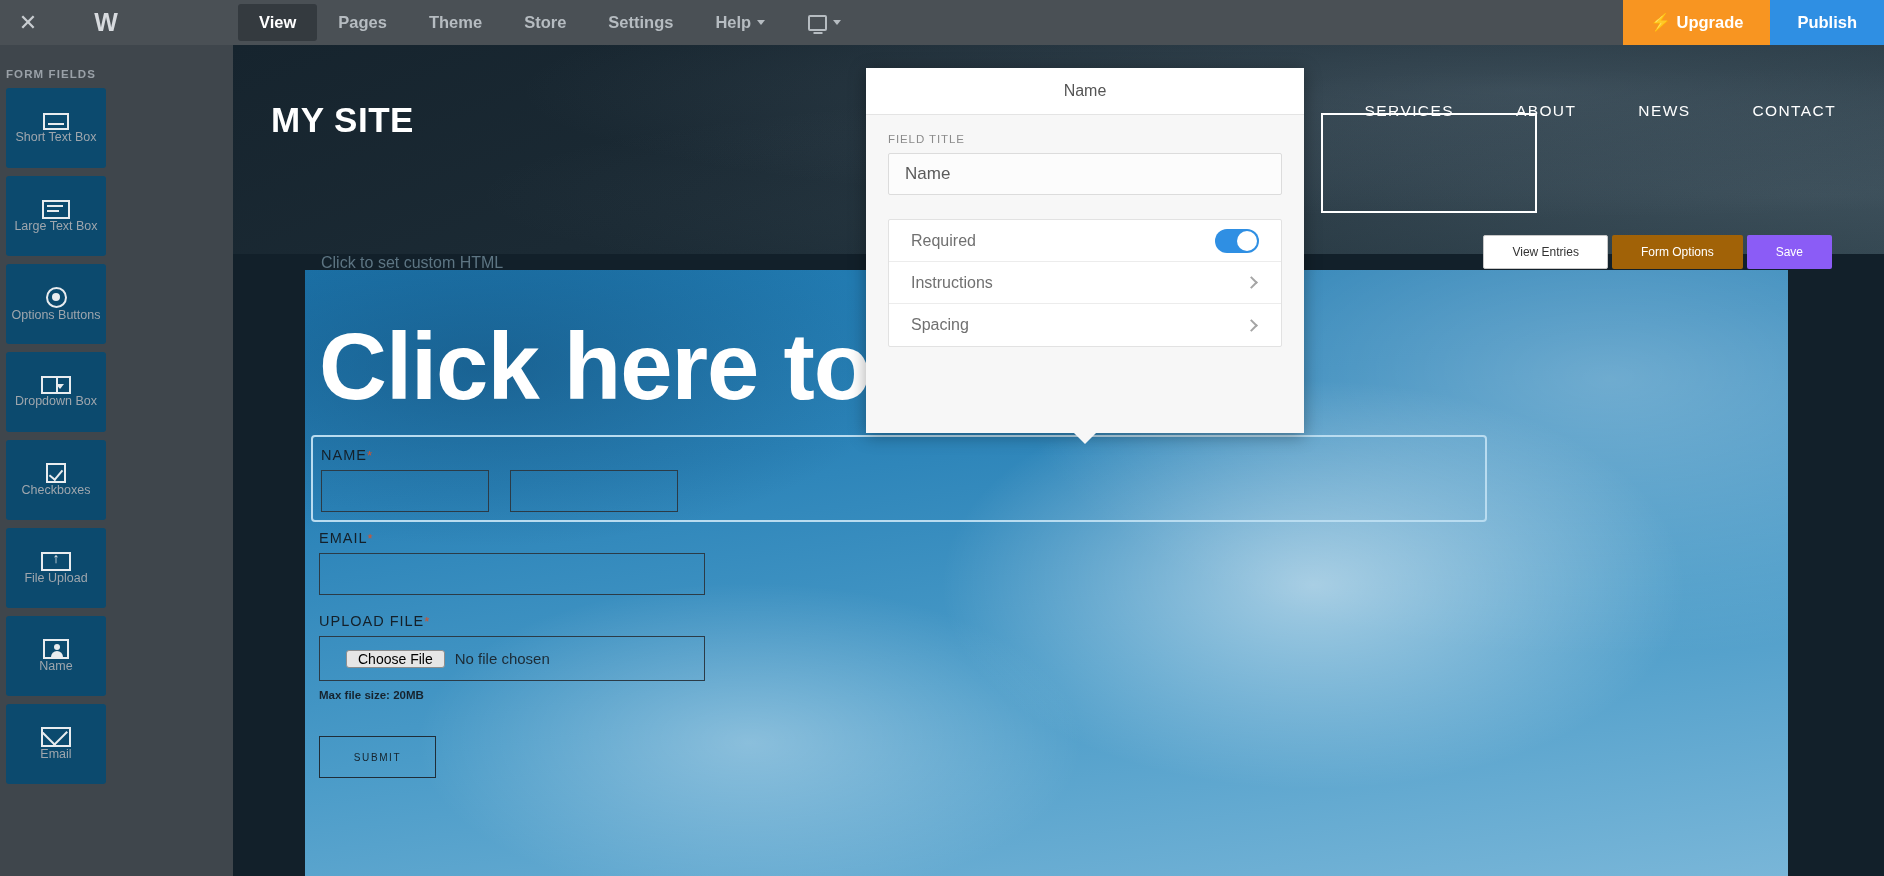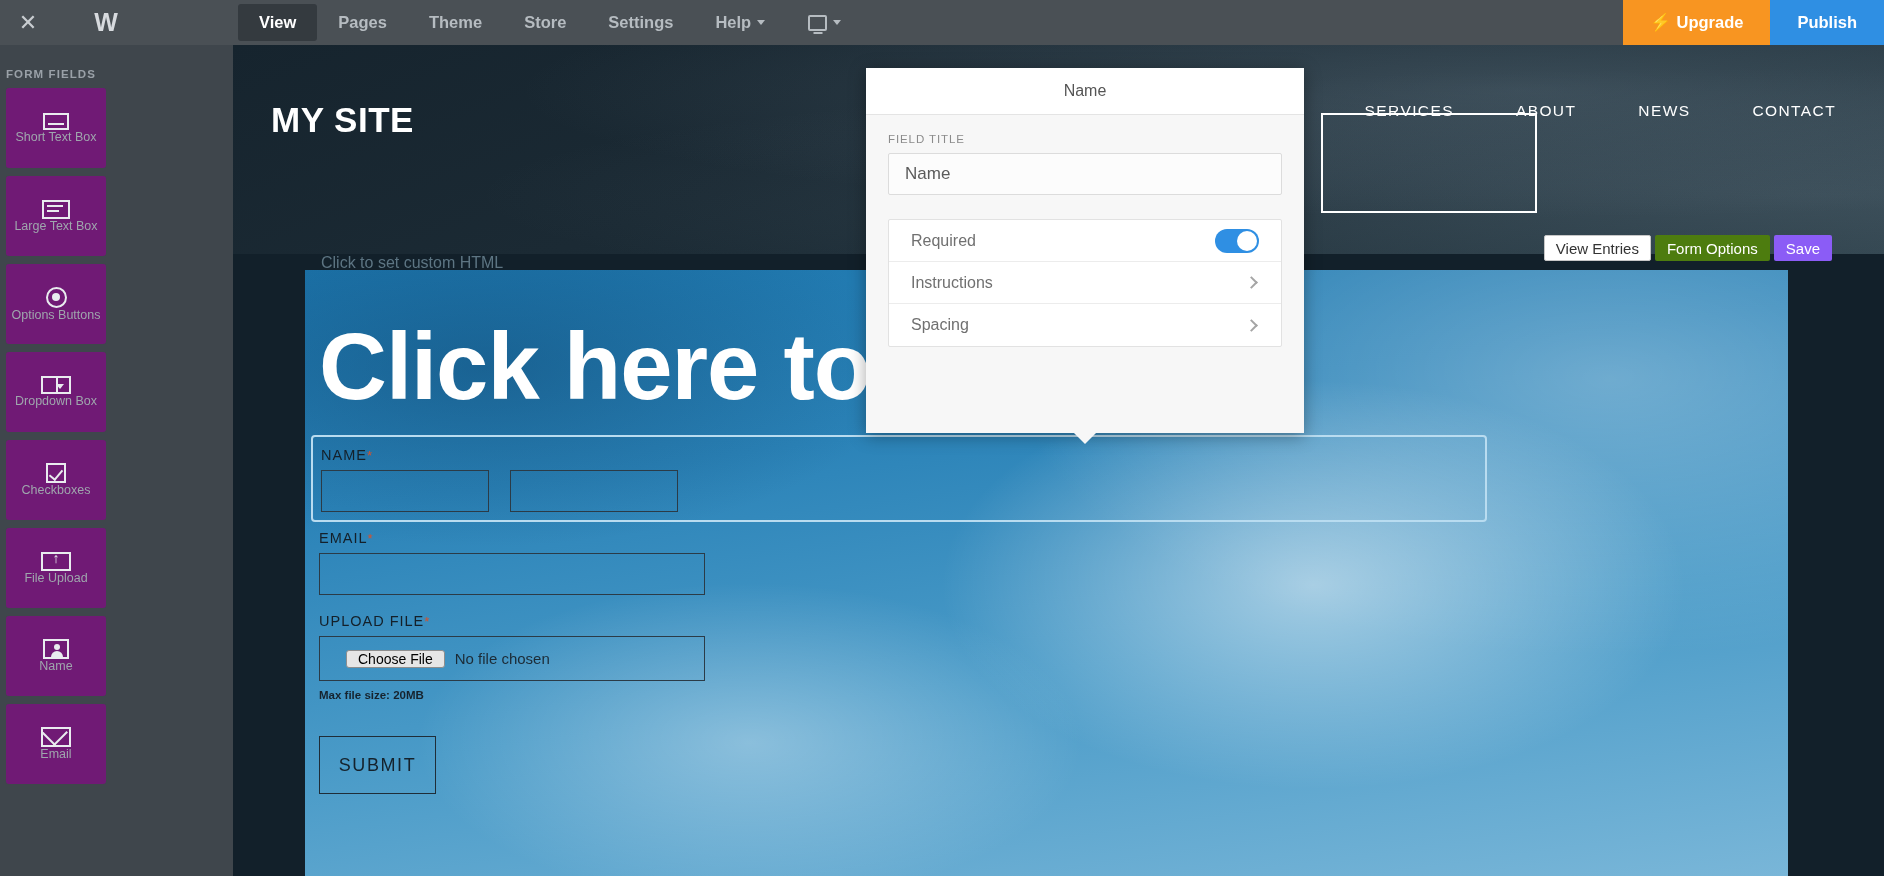--- a/index.html
+++ b/index.html
@@ -64,21 +64,21 @@
   #sidebar {
     position: absolute; left: 0; top: 45px; width: 233px; height: 831px;
     background: #3f464c; overflow: hidden;
   }
   #sidebar-title {
     color: #9aa1a8; font-size: 11.5px; font-weight: 700; letter-spacing: 1.1px;
     padding: 23px 0 8px 6px;
   }
   #field-list { display: flex; flex-direction: column; gap: 8px; padding-left: 6px; }
   .field-card {
-    width: 100px; height: 80px; background: #701a75; border-radius: 3px;
+    width: 100px; height: 80px; background: #0c4a6e; border-radius: 3px;
     display: flex; flex-direction: column; align-items: center; justify-content: center;
     cursor: move; 
   }
   .field-card .glyph { color: #e9ecef; line-height: 1; }
   .field-card .lbl {
     color: #9fa6ad; font-size: 12.5px; text-align: center; line-height: 14px; width: 96px;
   }
   
   .ic { position: relative; }
   .ic-short { width: 26px; height: 17px; border: 2px solid #e9ecef; }
@@ -169,37 +169,37 @@
     display: flex; align-items: center; padding-left: 26px; gap: 10px;
   }
   #choose-file-btn {
     background: #e6e6e6; border: 1px solid #8e8e8e; border-radius: 3px;
     font-size: 14px; color: #000; padding: 0 11px; cursor: pointer;
     font-family: "Liberation Sans", sans-serif;
   }
   #no-file-text { font-size: 15px; color: #1c2b36; }
   #max-size { font-size: 11.5px; color: #16232e; font-weight: 700; margin-top: 8px; }
   #submit-btn {
-    margin-top: 17px; width: 117px; height: 58px;
+    margin-top: 17px; width: 117px; height: 42px;
     border: 1px solid #1f2d38; background: transparent; color: #15222c;
-    font-size: 18px; letter-spacing: 1.6px; cursor: pointer;
+    font-size: 10px; letter-spacing: 1.6px; cursor: pointer;
     font-family: "Liberation Sans", sans-serif;
   }
 
   
   #form-toolbar {
     position: absolute; right: 52px; top: 190px; display: flex; gap: 4px; z-index: 6;
   }
   .tb-btn {
-    height: 26px; padding: 0 11px; display: flex; align-items: center;
-    font-size: 15px; border-radius: 2px; cursor: pointer; white-space: nowrap;
+    height: 34px; padding: 0 28px; display: flex; align-items: center;
+    font-size: 12px; border-radius: 2px; cursor: pointer; white-space: nowrap;
     font-family: "Liberation Sans", sans-serif; border: 1px solid transparent;
   }
   #view-entries-btn { background: #fff; color: #333; border-color: #c7c7c7; }
-  #form-options-btn { background: #4d7c0f; color: #fff; }
+  #form-options-btn { background: #a16207; color: #fff; }
   #save-form-btn { background: #8b5cf6; color: #fff; }
 
   
   #popup {
     position: absolute; left: 866px; top: 68px; width: 438px; height: 365px;
     background: #f7f7f7; box-shadow: 0 3px 16px rgba(0,0,0,.35); z-index: 30;
   }
   #popup-header {
     height: 47px; background: #fff; border-bottom: 1px solid #e4e4e4;
     display: flex; align-items: center; justify-content: center;

